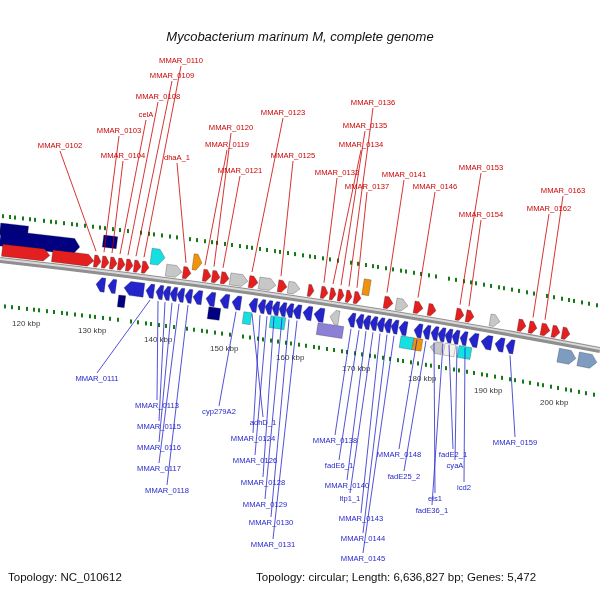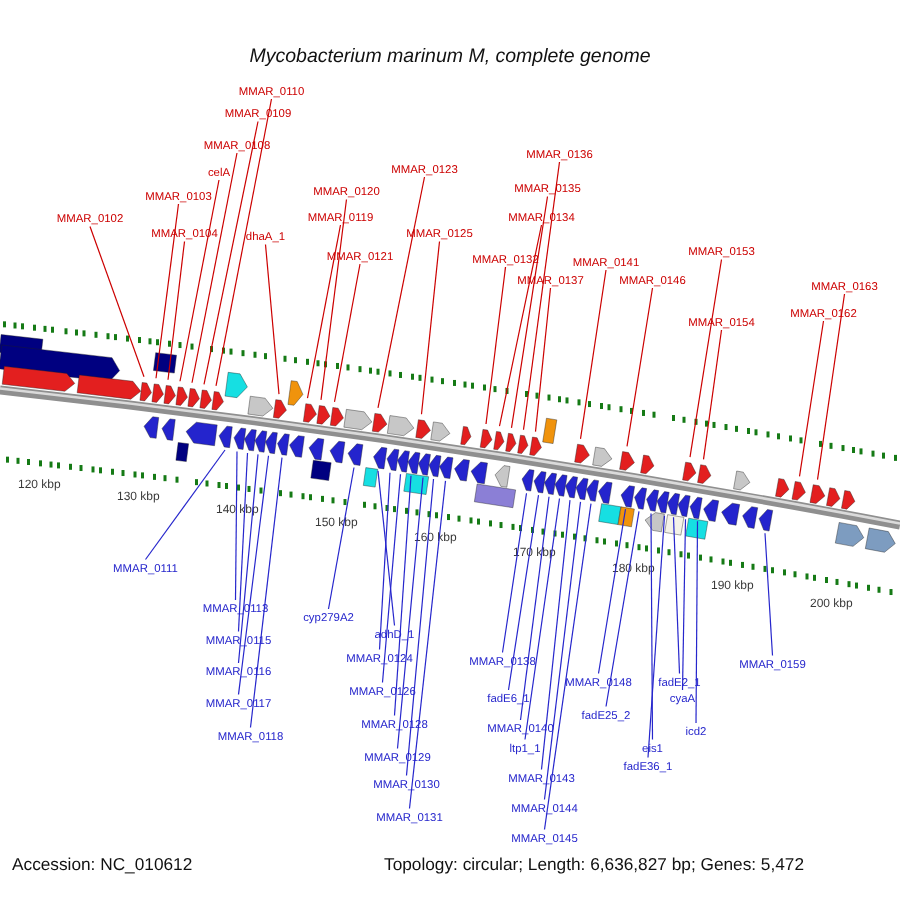--- a/index.html
+++ b/index.html
@@ -393,16 +393,16 @@
       <text x="453" y="457" fill="#2626cc" font-size="7.6" text-anchor="middle">fadE2_1</text>
       <line x1="455" y1="460" x2="457" y2="346.2002283" stroke="#2626cc" stroke-width="0.8"></line>
       <text x="455" y="468" fill="#2626cc" font-size="7.6" text-anchor="middle">cyaA</text>
       <line x1="464" y1="482" x2="465" y2="347.5722075" stroke="#2626cc" stroke-width="0.8"></line>
       <text x="464" y="490" fill="#2626cc" font-size="7.6" text-anchor="middle">icd2</text>
       <line x1="515" y1="437" x2="510" y2="355.44867" stroke="#2626cc" stroke-width="0.8"></line>
       <text x="515" y="445" fill="#2626cc" font-size="7.6" text-anchor="middle">MMAR_0159</text>
     </svg>
 
   <div class="status">
-    <span class="acc">Accession: NC_010612</span>
+    <span class="acc">Topology: NC_010612</span>
     <span class="topo">Topology: circular; Length: 6,636,827 bp; Genes: 5,472</span>
   </div>
 </div>
 
 </body></html>

